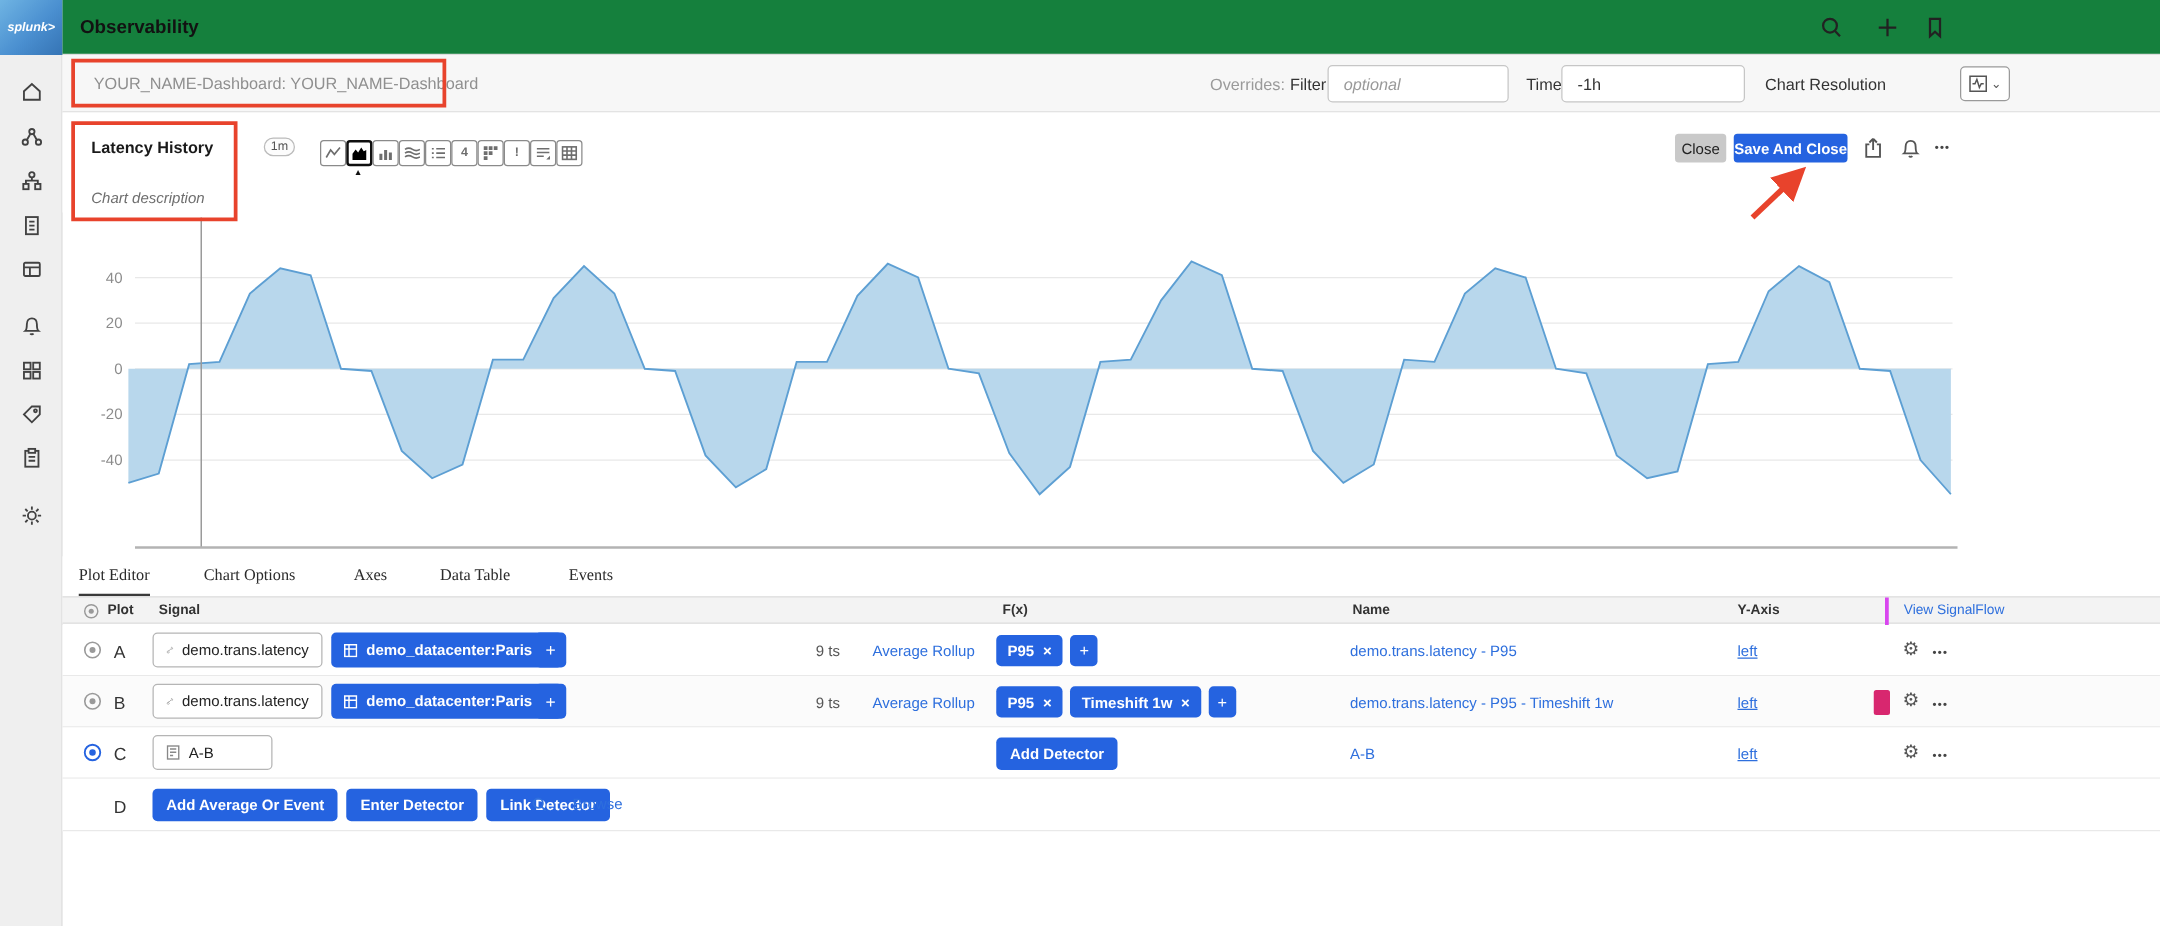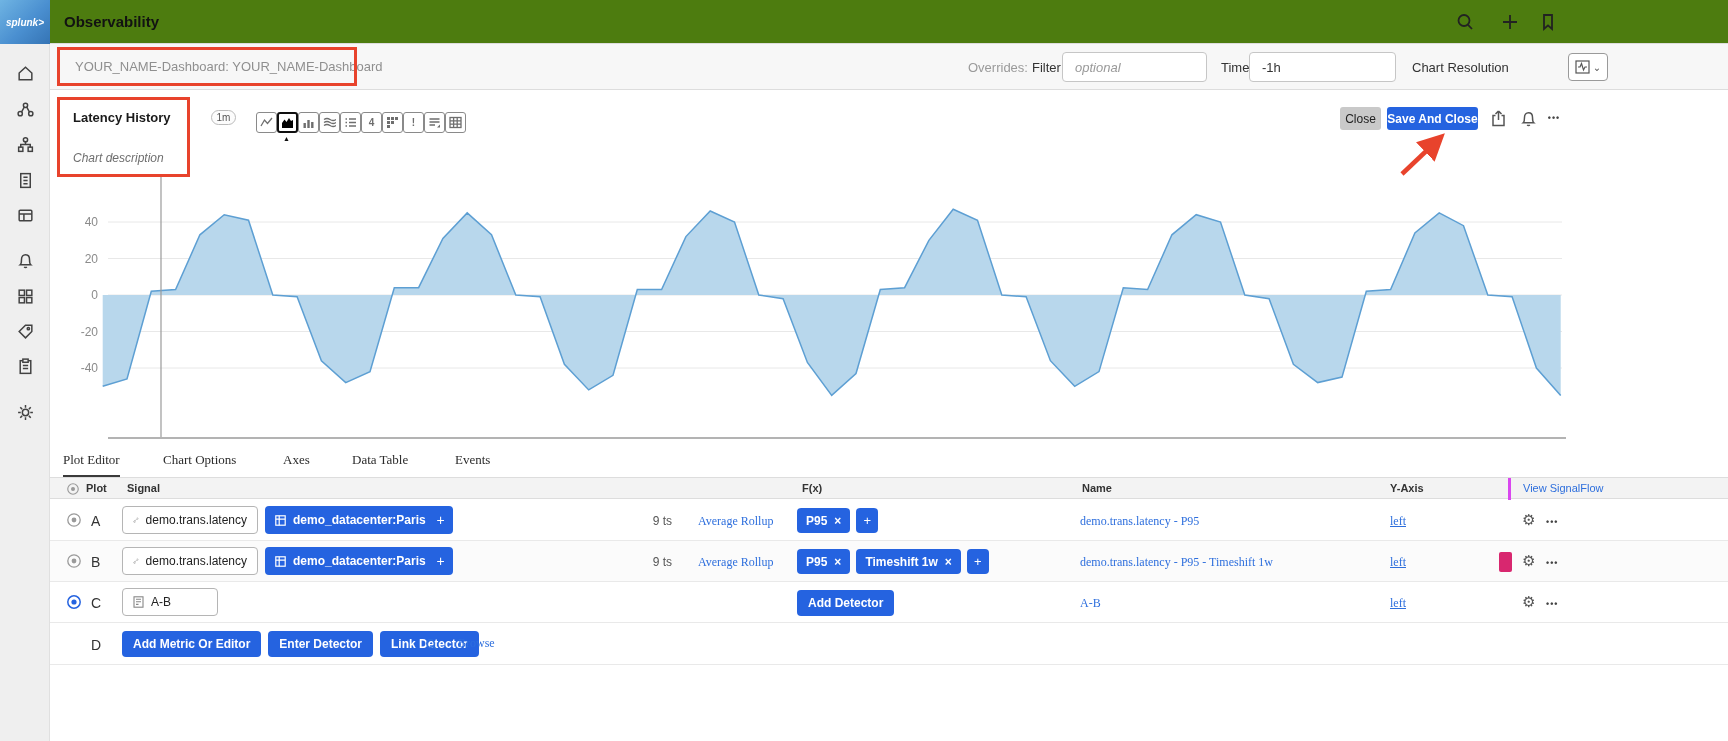--- a/index.html
+++ b/index.html
@@ -6,21 +6,21 @@
   body { font-family: "Liberation Sans", sans-serif; background: #fff; }
   .page { position: relative; width: 1728px; height: 741px; overflow: hidden; background: #fff; }
 
   
   .sidebar { position: absolute; left: 0; top: 0; width: 50px; height: 741px; background: #efefef; border-right: 1px solid #e0e0e0; }
   .logo { position: absolute; left: 0; top: 0; width: 50px; height: 44px; background: linear-gradient(135deg, #6fb4e3 0%, #4a8fd0 55%, #3574b5 100%); color: #fff; font-size: 10px; font-weight: bold; font-style: italic; display: flex; align-items: center; justify-content: center; cursor: pointer; }
   .side-icon { position: absolute; left: 13px; width: 24px; height: 24px; display: flex; align-items: center; justify-content: center; cursor: pointer; }
   .side-icon svg { stroke: #424242; fill: none; stroke-width: 1.4; }
 
   
-  .topbar { position: absolute; left: 50px; top: 0; width: 1678px; height: 44px; background: #4d7c0f; border-bottom: 1px solid #ddd; }
+  .topbar { position: absolute; left: 50px; top: 0; width: 1678px; height: 44px; background: #15803d; border-bottom: 1px solid #ddd; }
   .app-title { position: absolute; left: 14px; top: 13px; font-size: 15px; font-weight: bold; color: #121212; }
   .top-icon { position: absolute; top: 9px; width: 26px; height: 26px; display: flex; align-items: center; justify-content: center; cursor: pointer; }
 
   
   .obar { position: absolute; left: 50px; top: 44px; width: 1678px; height: 46px; background: #f7f7f7; border-bottom: 1px solid #ddd; }
   .dash-name { position: absolute; left: 25px; top: 15px; font-size: 13px; color: #8f8f8f; }
   .olabel { position: absolute; top: 16px; font-size: 13px; }
   .gray { color: #9a9a9a; } .dark { color: #333; }
   .oinput { position: absolute; top: 8px; height: 30px; border: 1px solid #c6c6c6; border-radius: 4px; background: #fff; font-size: 13px; padding: 0 12px; color: #333; font-family: "Liberation Sans", sans-serif; }
   .oinput::placeholder { color: #999; font-style: italic; }
@@ -65,21 +65,21 @@
   .letter { top: 13px; font-size: 14px; color: #333; }
   .eye { top: 12px; left: 16px; cursor: pointer; }
   .sig-input { top: 6px; height: 28px; border: 1px solid #b5b5b5; border-radius: 4px; background: #fff; display: inline-flex; align-items: center; gap: 7px; padding: 0 10px; font-size: 12px; color: #222; cursor: text; }
   .chip { top: 6px; height: 28px; background: #2563e0; border-radius: 4px; display: inline-flex; align-items: center; gap: 7px; padding: 0 10px; color: #fff; font-size: 12px; font-weight: bold; cursor: pointer; }
   .chip .x { font-weight: normal; font-size: 13px; cursor: pointer; }
   .plusbtn { top: 6px; width: 25px; height: 28px; background: #2563e0; border-radius: 4px; color: #fff; font-size: 14px; display: flex; align-items: center; justify-content: center; cursor: pointer; }
   .fxwrap { top: 8px; display: inline-flex; gap: 6px; align-items: center; }
   .fxchip { height: 25px; background: #2563e0; border-radius: 4px; display: inline-flex; align-items: center; gap: 7px; padding: 0 9px; color: #fff; font-size: 12px; font-weight: bold; cursor: pointer; }
   .fxplus { width: 22px; height: 25px; background: #2563e0; border-radius: 4px; color: #fff; font-size: 13px; display: flex; align-items: center; justify-content: center; cursor: pointer; }
   .smalltxt { top: 14px; font-size: 12px; color: #555; }
-  .link { font-size: 12px; color: #2e6fdd; cursor: pointer; text-decoration: none; font-family: Liberation Serif, serif; }
+  .link { font-size: 12px; color: #2e6fdd; cursor: pointer; text-decoration: none; }
   .link.u { text-decoration: underline; }
   .gear { top: 12px; font-size: 15px; color: #555; cursor: pointer; line-height: 1; }
   .rowdots { top: 17px; cursor: pointer; }
   .swatch { top: 11px; width: 13px; height: 20px; border-radius: 2px; cursor: pointer; }
   .dbtn { height: 26px; background: #2563e0; border: none; border-radius: 4px; color: #fff; font-size: 12px; font-weight: bold; padding: 0 11px; cursor: pointer; font-family: "Liberation Sans", sans-serif; }
   .browse { top: 13px; display: inline-flex; align-items: flex-end; gap: 20px; }
 </style>
 </head>
 <body>
 
@@ -431,21 +431,21 @@
     <button class="cell dbtn" style="left:747px;top:8px">Add Detector</button>
     <span class="cell link" style="left:1030px;top:14px">A-B</span>
     <span class="cell link u" style="left:1340px;top:14px">left</span>
     <span class="cell gear" style="left:1472px">⚙</span>
     <span class="cell dots rowdots" style="left:1496px">•••</span>
   </div>
 
   <div class="trow" style="top:623px;height:42px">
     <span class="cell letter" style="left:41px;top:14px">D</span>
     <div class="cell" style="left:72px;top:8px;display:inline-flex;gap:7px">
-      <button class="dbtn">Add Metric Or Editor</button>
+      <button class="dbtn">Add Average Or Event</button>
       <button class="dbtn">Enter Detector</button>
       <button class="dbtn">Link Detector</button>
     </div>
     <div class="cell browse" style="left:375px">
       <svg width="13" height="13" viewBox="0 0 13 13">
           <circle cx="5.5" cy="5.5" r="3.8" fill="none" stroke="#2e6fdd" stroke-width="1.4"></circle>
           <path d="M8.4 8.4 L11.5 11.5" stroke="#2e6fdd" stroke-width="1.4"></path>
         </svg>
       <span class="link">Browse</span>
     </div>

